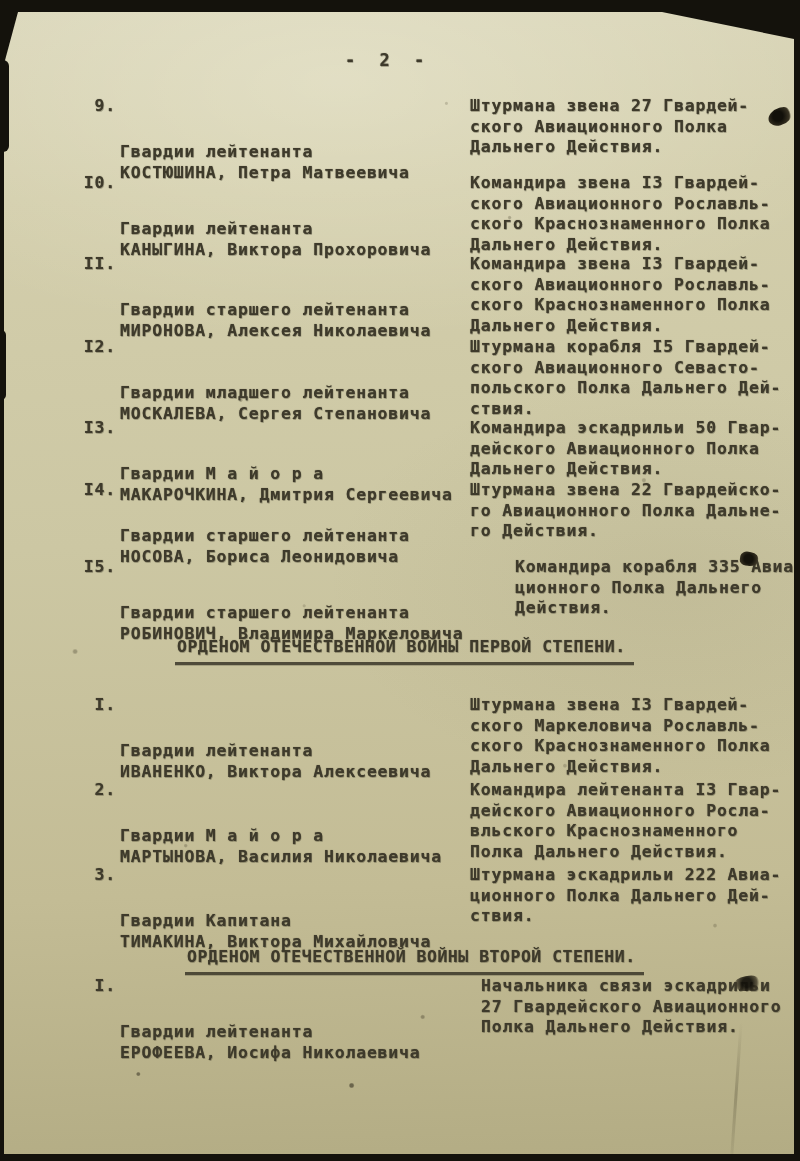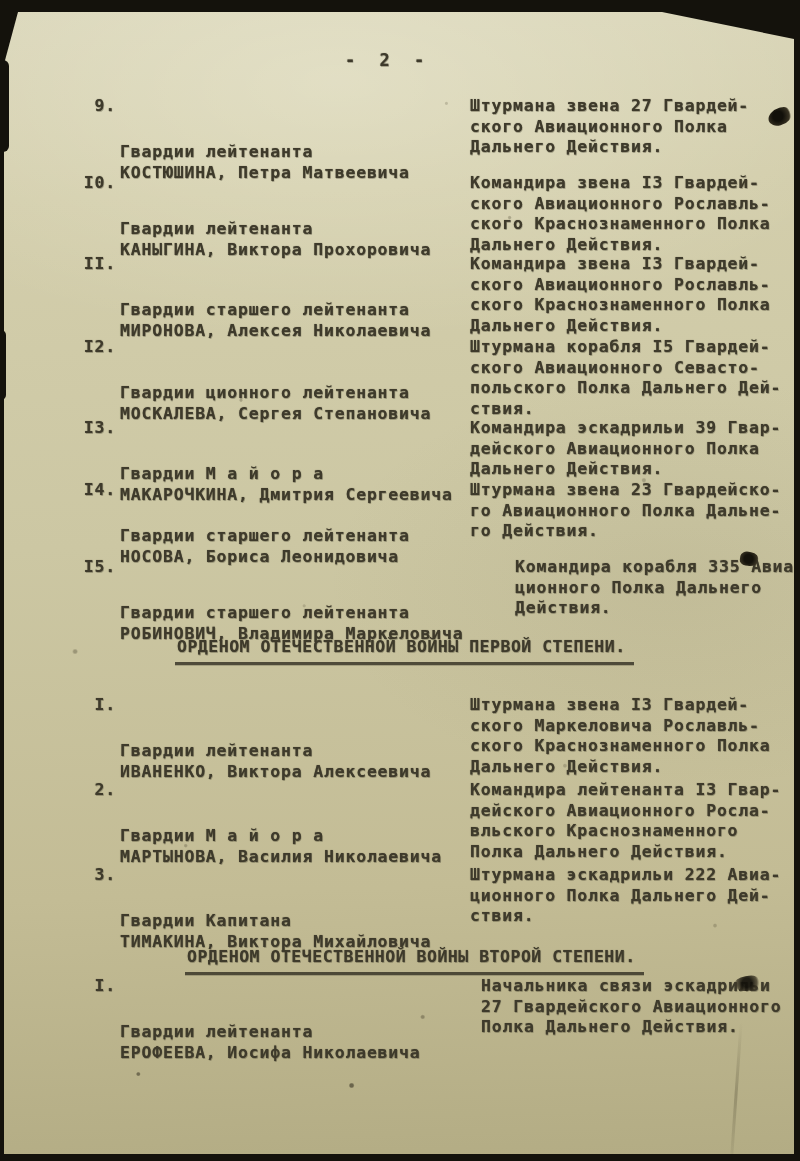--- a/index.html
+++ b/index.html
@@ -127,40 +127,40 @@
     <span class="num ink">II.</span>
     <div class="left-col ink">Гвардии старшего лейтенанта
 МИРОНОВА, Алексея Николаевича</div>
     <div class="right-col ink">Командира звена I3 Гвардей-
 ского Авиационного Рославль-
 ского Краснознаменного Полка
 Дальнего Действия.</div>
   </div>
   <div class="entry" style="top:325px">
     <span class="num ink">I2.</span>
-    <div class="left-col ink">Гвардии ционного лейтенанта
+    <div class="left-col ink">Гвардии младшего лейтенанта
 МОСКАЛЕВА, Сергея Степановича</div>
     <div class="right-col ink">Штурмана корабля I5 Гвардей-
 ского Авиационного Севасто-
 польского Полка Дальнего Дей-
 ствия.</div>
   </div>
   <div class="entry" style="top:406px">
     <span class="num ink">I3.</span>
     <div class="left-col ink">Гвардии М а й о р а
 МАКАРОЧКИНА, Дмитрия Сергеевича</div>
-    <div class="right-col ink">Командира эскадрильи 39 Гвар-
+    <div class="right-col ink">Командира эскадрильи 50 Гвар-
 дейского Авиационного Полка
 Дальнего Действия.</div>
   </div>
   <div class="entry" style="top:468px">
     <span class="num ink">I4.</span>
     <div class="left-col ink">Гвардии старшего лейтенанта
 НОСОВА, Бориса Леонидовича</div>
-    <div class="right-col ink">Штурмана звена 23 Гвардейско-
+    <div class="right-col ink">Штурмана звена 22 Гвардейско-
 го Авиационного Полка Дальне-
 го Действия.</div>
   </div>
   <div class="entry right-indent" style="top:545px">
     <span class="num ink">I5.</span>
     <div class="left-col ink">Гвардии старшего лейтенанта
 РОБИНОВИЧ, Владимира Маркеловича</div>
     <div class="right-col ink">Командира корабля 335 Авиа
 ционного Полка Дальнего
 Действия.</div>

